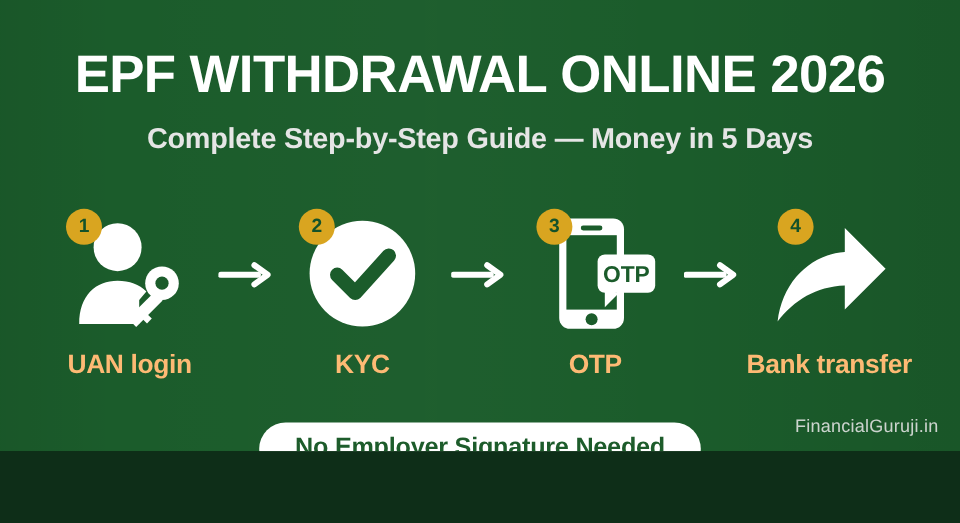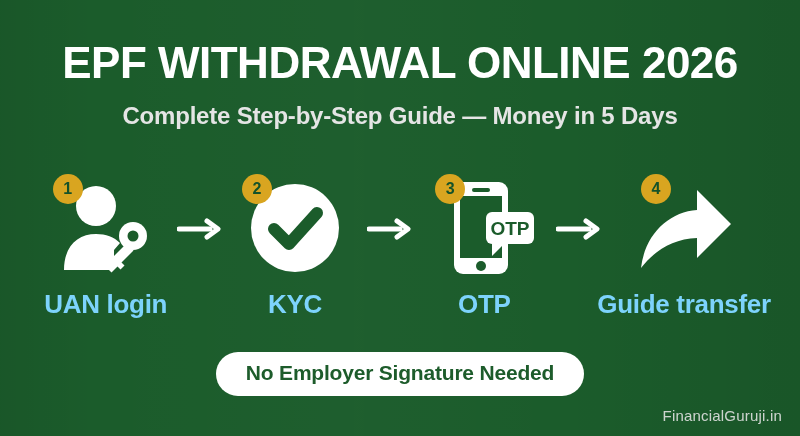--- a/index.html
+++ b/index.html
@@ -7,21 +7,21 @@
     margin: 0;
     padding: 0;
     background: #0e2e18;
   }
   body {
     font-family: "Liberation Sans", sans-serif;
   }
   .infographic {
     position: relative;
     width: 800px;
-    height: 436px;
+    height: 376px;
     background: #1b5c2b;
     overflow: hidden;
   }
   
   .bg-shade {
     position: absolute;
     inset: 0;
     background:
       linear-gradient(90deg,
         rgba(0,0,0,0.06) 0%,
@@ -97,22 +97,22 @@
     font-weight: bold;
     line-height: 30px;
     text-align: center;
     z-index: 3;
   }
   .step-3 .badge { left: 6px; }
   .step-4 .badge { left: 12px; }
   .icon-svg { display: block; }
   .step-label {
     margin-top: 12px;
-    color: #7dd3fc;
-    font-size: 26px;
+    color: #fdba74;
+    font-size: 22px;
     font-weight: bold;
     line-height: 24px;
     letter-spacing: -0.3px;
     white-space: nowrap;
   }
   .connector {
     width: 58px;
     display: flex;
     align-items: center;
     justify-content: center;
@@ -248,21 +248,21 @@
 
           <path d="M10 86
                    C14 52 38 30 66 28
                    L66 8
                    L100 42
                    L66 76
                    L66 56
                    C42 57 24 68 10 86 Z" fill="#ffffff"></path>
         </svg>
       </div>
-      <div class="step-label">Guide transfer</div>
+      <div class="step-label">Bank transfer</div>
     </div>
 
   </div>
 
   <div class="pill-row">
     <div class="pill">No Employer Signature Needed</div>
   </div>
 
   <div class="watermark">FinancialGuruji.in</div>
 

